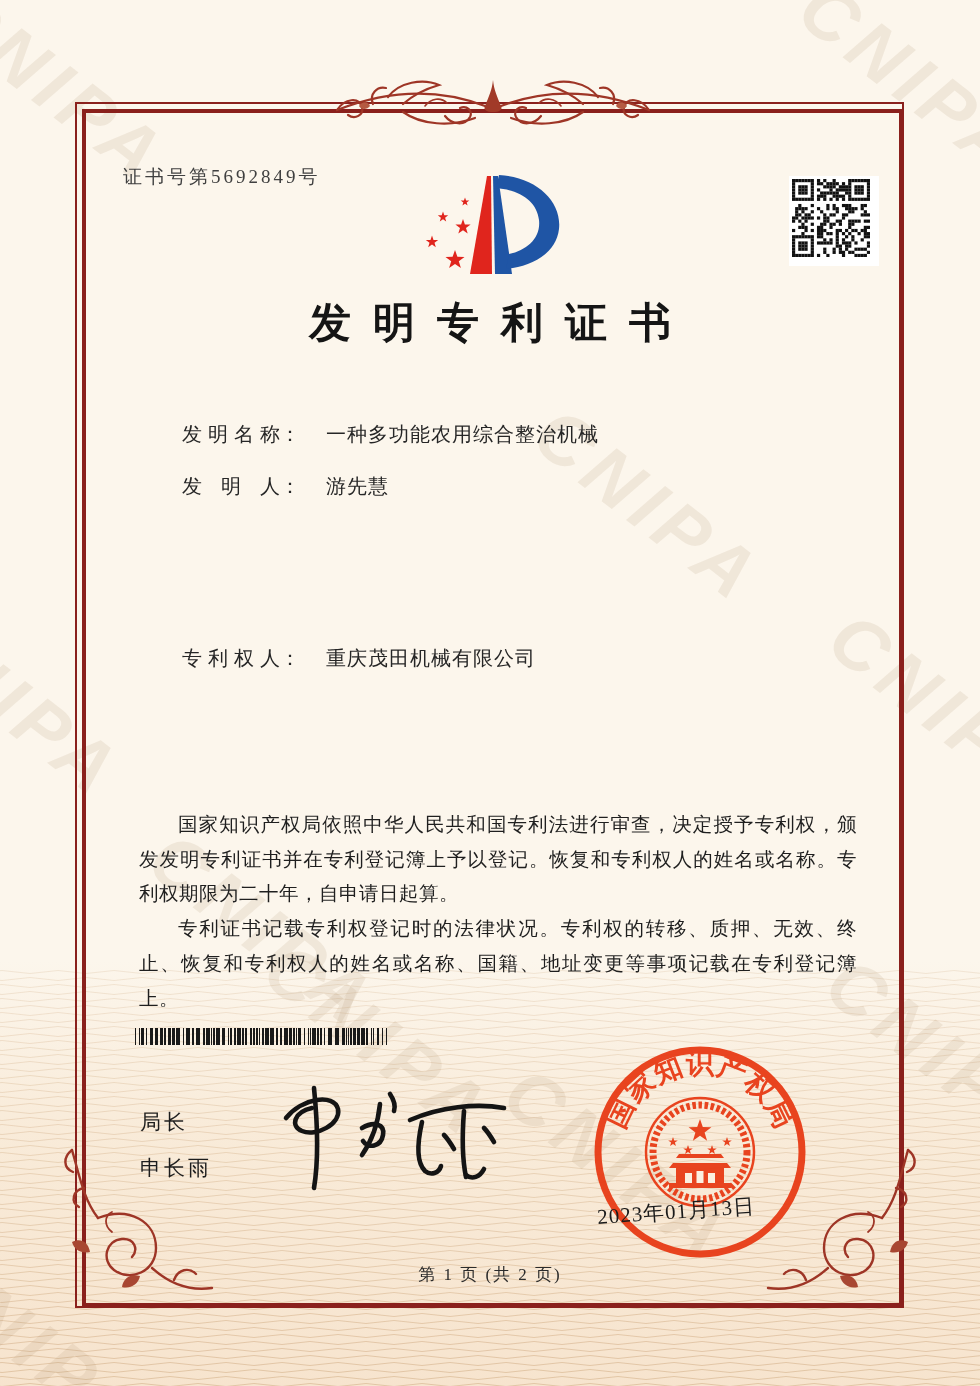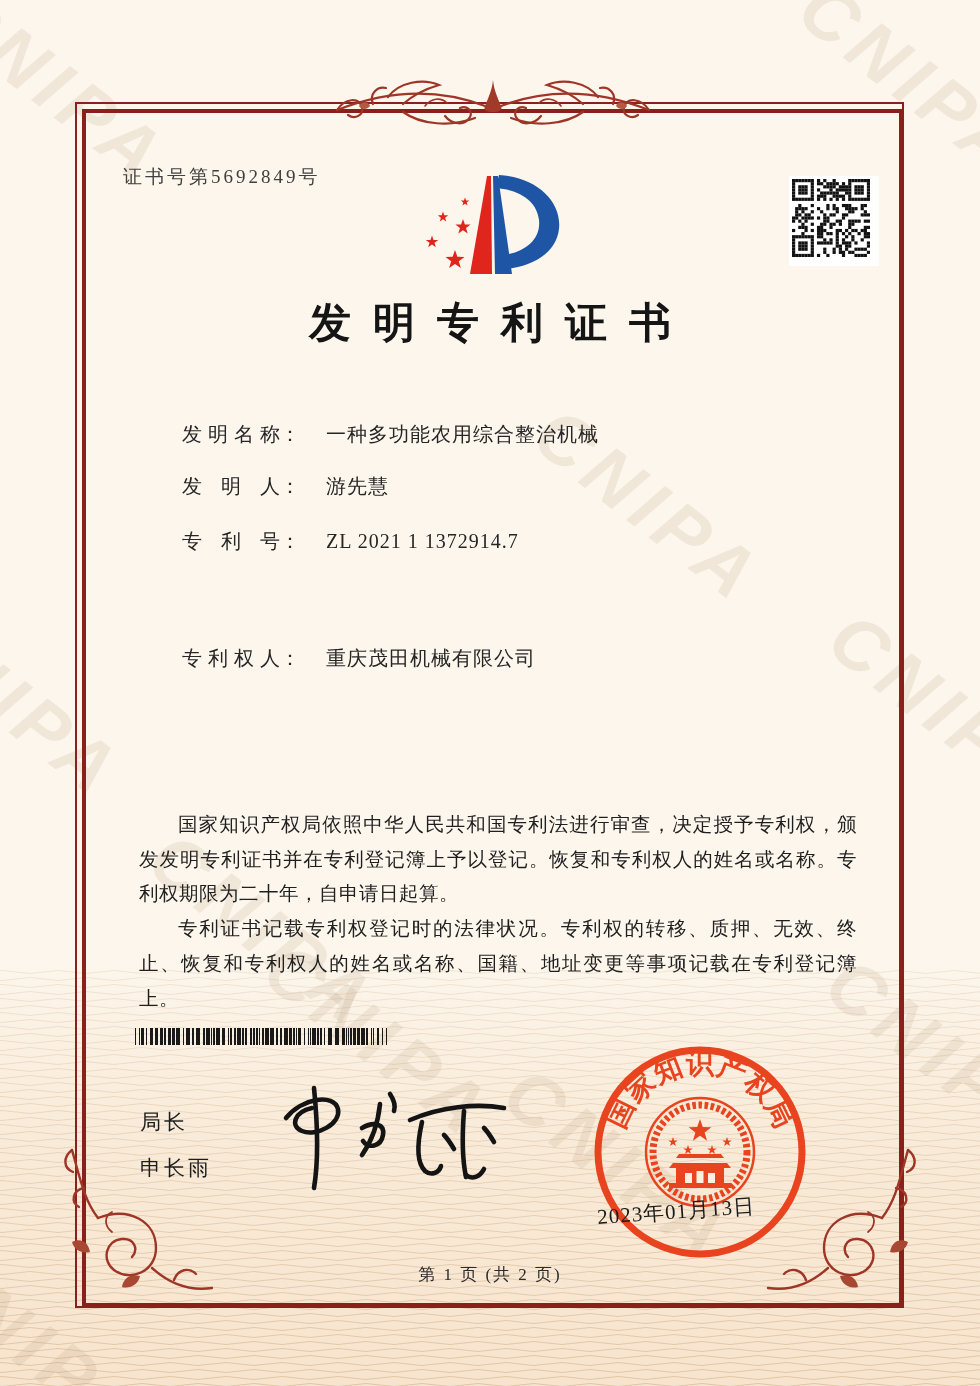--- a/index.html
+++ b/index.html
@@ -500,23 +500,20 @@
   </div>
 
   <div class="abs title">发明专利证书</div>
 
   <div class="field-row" style="top:421px">
     <span class="f-label">发明名称</span><span class="f-colon">：</span><span class="f-value">一种多功能农用综合整治机械</span>
   </div>
   <div class="field-row" style="top:473px">
     <span class="f-label">发明人</span><span class="f-colon">：</span><span class="f-value">游先慧</span>
   </div>
-  <div class="field-row" style="top:528px">
-    <span class="f-label">专利号</span><span class="f-colon">：</span><span class="f-value">ZL 2021 1 1372914.7</span>
-  </div>
   <div class="field-row" style="top:645px">
     <span class="f-label">专利权人</span><span class="f-colon">：</span><span class="f-value">重庆茂田机械有限公司</span>
   </div>
 
   <div class="abs body-text">
     <p>国家知识产权局依照中华人民共和国专利法进行审查，决定授予专利权，颁发发明专利证书并在专利登记簿上予以登记。恢复和专利权人的姓名或名称。专利权期限为二十年，自申请日起算。</p>
     <p>专利证书记载专利权登记时的法律状况。专利权的转移、质押、无效、终止、恢复和专利权人的姓名或名称、国籍、地址变更等事项记载在专利登记簿上。</p>
   </div>
 
   <div class="abs barcode" id="barcode"><span style="width: 1px; margin-right: 3px;"></span><span style="width: 1px; margin-right: 1px;"></span><span style="width: 3px; margin-right: 2px;"></span><span style="width: 1px; margin-right: 3px;"></span><span style="width: 3px; margin-right: 2px;"></span><span style="width: 3px; margin-right: 2px;"></span><span style="width: 3px; margin-right: 1px;"></span><span style="width: 2px; margin-right: 2px;"></span><span style="width: 3px; margin-right: 1px;"></span><span style="width: 3px; margin-right: 1px;"></span><span style="width: 4px; margin-right: 3px;"></span><span style="width: 1px; margin-right: 2px;"></span><span style="width: 4px; margin-right: 2px;"></span><span style="width: 2px; margin-right: 2px;"></span><span style="width: 4px; margin-right: 3px;"></span><span style="width: 2px; margin-right: 1px;"></span><span style="width: 4px; margin-right: 1px;"></span><span style="width: 1px; margin-right: 1px;"></span><span style="width: 2px; margin-right: 1px;"></span><span style="width: 4px; margin-right: 2px;"></span><span style="width: 3px; margin-right: 3px;"></span><span style="width: 1px; margin-right: 1px;"></span><span style="width: 2px; margin-right: 2px;"></span><span style="width: 2px; margin-right: 1px;"></span><span style="width: 4px; margin-right: 1px;"></span><span style="width: 2px; margin-right: 1px;"></span><span style="width: 2px; margin-right: 3px;"></span><span style="width: 2px; margin-right: 1px;"></span><span style="width: 2px; margin-right: 1px;"></span><span style="width: 2px; margin-right: 1px;"></span><span style="width: 1px; margin-right: 2px;"></span><span style="width: 2px; margin-right: 1px;"></span><span style="width: 4px; margin-right: 1px;"></span><span style="width: 4px; margin-right: 2px;"></span><span style="width: 2px; margin-right: 2px;"></span><span style="width: 2px; margin-right: 2px;"></span><span style="width: 4px; margin-right: 1px;"></span><span style="width: 3px; margin-right: 1px;"></span><span style="width: 2px; margin-right: 1px;"></span><span style="width: 1px; margin-right: 1px;"></span><span style="width: 3px; margin-right: 3px;"></span><span style="width: 1px; margin-right: 3px;"></span><span style="width: 1px; margin-right: 1px;"></span><span style="width: 1px; margin-right: 1px;"></span><span style="width: 4px; margin-right: 1px;"></span><span style="width: 2px; margin-right: 1px;"></span><span style="width: 2px; margin-right: 2px;"></span><span style="width: 1px; margin-right: 3px;"></span><span style="width: 4px; margin-right: 3px;"></span><span style="width: 4px; margin-right: 3px;"></span><span style="width: 3px; margin-right: 1px;"></span><span style="width: 1px; margin-right: 1px;"></span><span style="width: 1px; margin-right: 1px;"></span><span style="width: 2px; margin-right: 1px;"></span><span style="width: 3px; margin-right: 1px;"></span><span style="width: 3px; margin-right: 1px;"></span><span style="width: 4px; margin-right: 1px;"></span><span style="width: 2px; margin-right: 3px;"></span><span style="width: 1px; margin-right: 1px;"></span><span style="width: 1px; margin-right: 3px;"></span><span style="width: 2px; margin-right: 3px;"></span><span style="width: 1px; margin-right: 3px;"></span><span style="width: 1px; margin-right: 3px;"></span></div>

